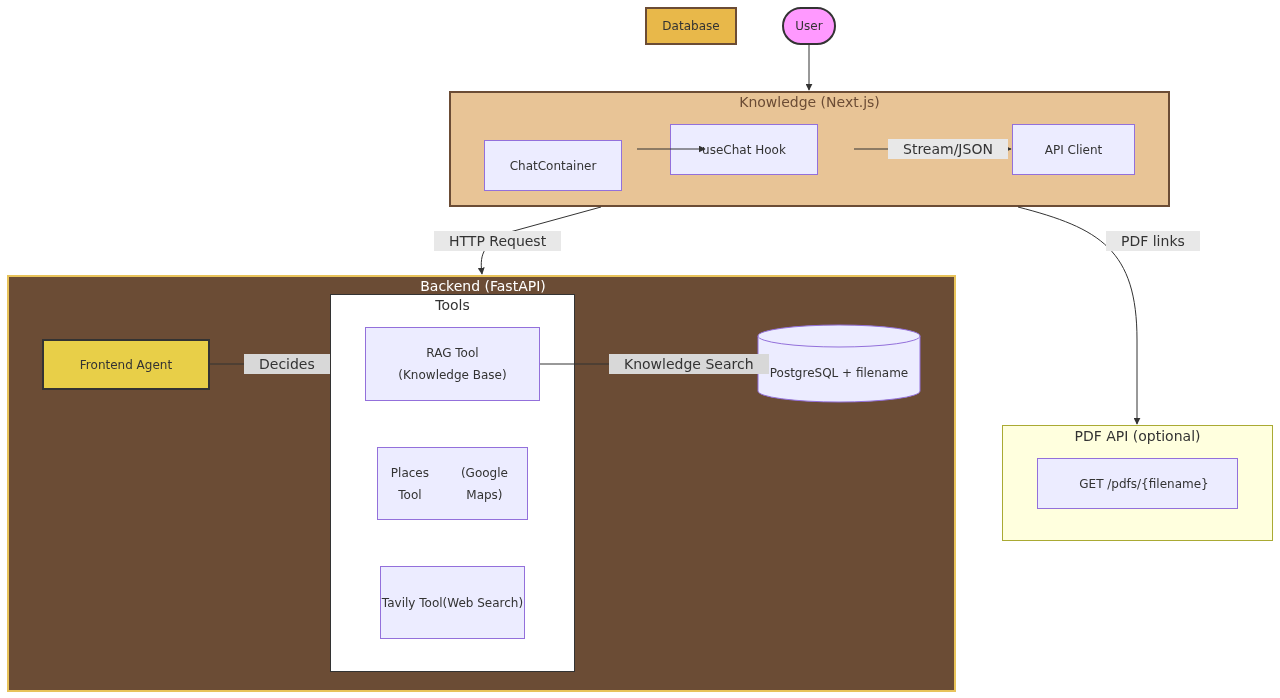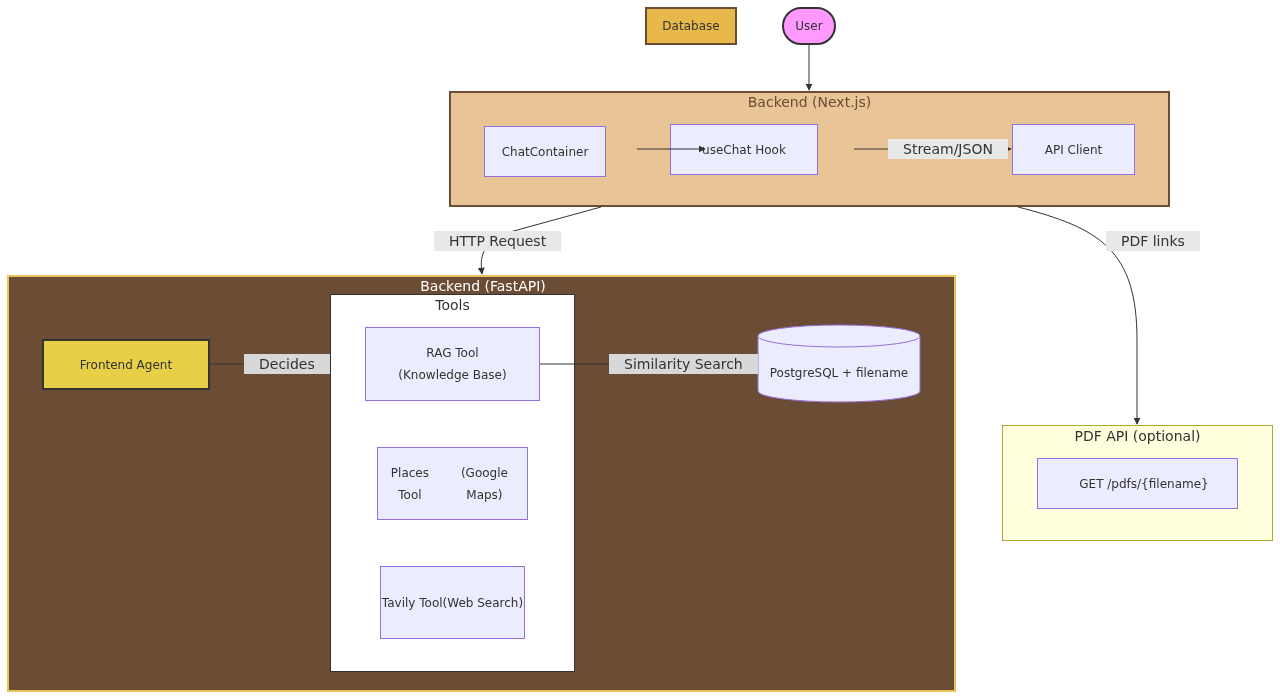--- a/index.html
+++ b/index.html
@@ -20,24 +20,24 @@
 
 <div class="abs node" style="left:645px; top:7px; width:92px; height:38px; background:#e8b84a; border:2px solid #6b4c35;">
   <span>Database</span>
 </div>
 
 <div class="abs node" style="left:782px; top:7px; width:54px; height:38px; background:#ff99ff; border:2px solid #333; border-radius:19px;">
   <span>User</span>
 </div>
 
 <div class="abs" style="left:449px; top:91px; width:721px; height:116px; background:#e8c496; border:2px solid #6b4c35;">
-  <div class="cluster-title" style="top:1px; color:#6b4c35;">Backend (Next.js)</div>
+  <div class="cluster-title" style="top:1px; color:#6b4c35;">Knowledge (Next.js)</div>
 </div>
 
-<div class="abs node node-default" style="left:484px; top:126px; width:122px; height:51px;">
+<div class="abs node node-default" style="left:484px; top:140px; width:138px; height:51px;">
   <span>ChatContainer</span>
 </div>
 <div class="abs node node-default" style="left:670px; top:124px; width:148px; height:51px;">
   <span>useChat Hook</span>
 </div>
 <div class="abs node node-default" style="left:1012px; top:124px; width:123px; height:51px;">
   <span>API Client</span>
 </div>
 
 <div class="abs" style="left:7px; top:275px; width:949px; height:417px; background:#6b4c35; border:2px solid #e8c35a;padding-left:28px;">
@@ -100,13 +100,13 @@
 </svg>
 
 <div class="abs node" style="left:758px; top:350px; width:162px; height:46px;">
   <span>PostgreSQL + filename</span>
 </div>
 
 <span class="edge-label" style="left:888px; top:139px;">Stream/JSON</span>
 <span class="edge-label" style="left:434px; top:231px;">HTTP Request</span>
 <span class="edge-label" style="left:1106px; top:231px;">PDF links</span>
 <span class="edge-label" style="left:244px; top:354px; background:#d8d8d8;">Decides</span>
-<span class="edge-label" style="left:609px; top:354px; background:#d8d8d8;">Similarity Search</span>
+<span class="edge-label" style="left:609px; top:354px; background:#d8d8d8;">Knowledge Search</span>
 
 </body></html>

